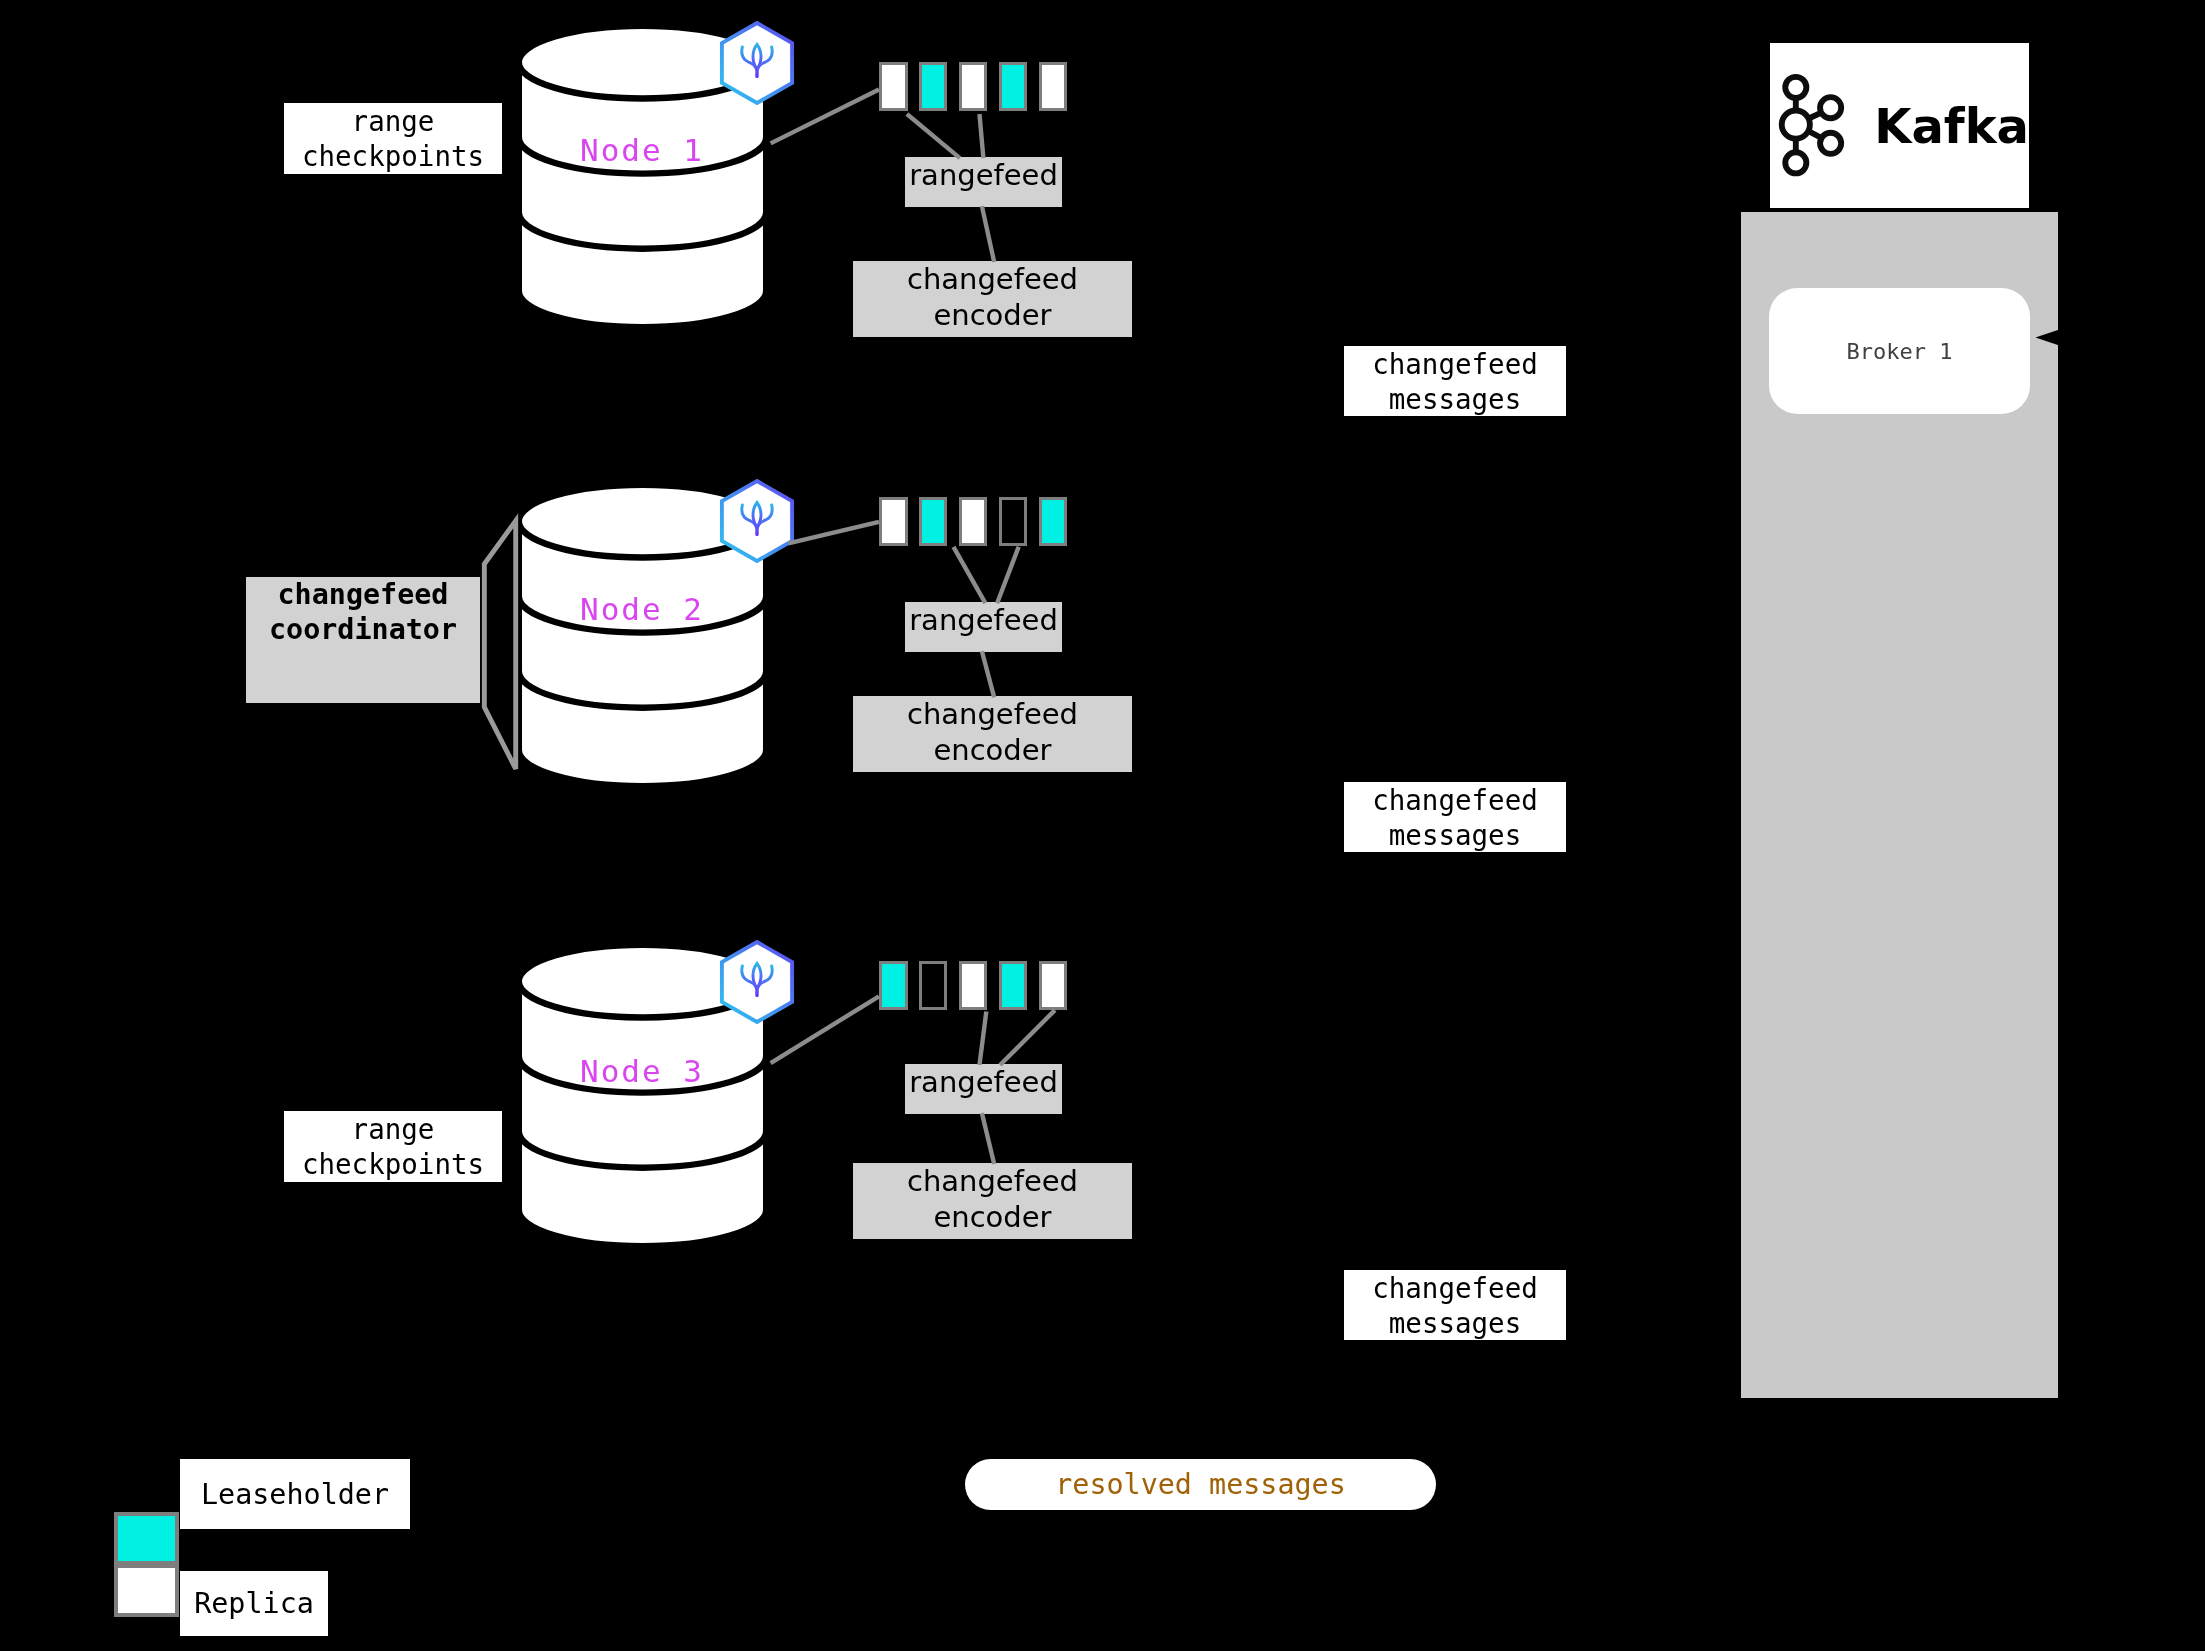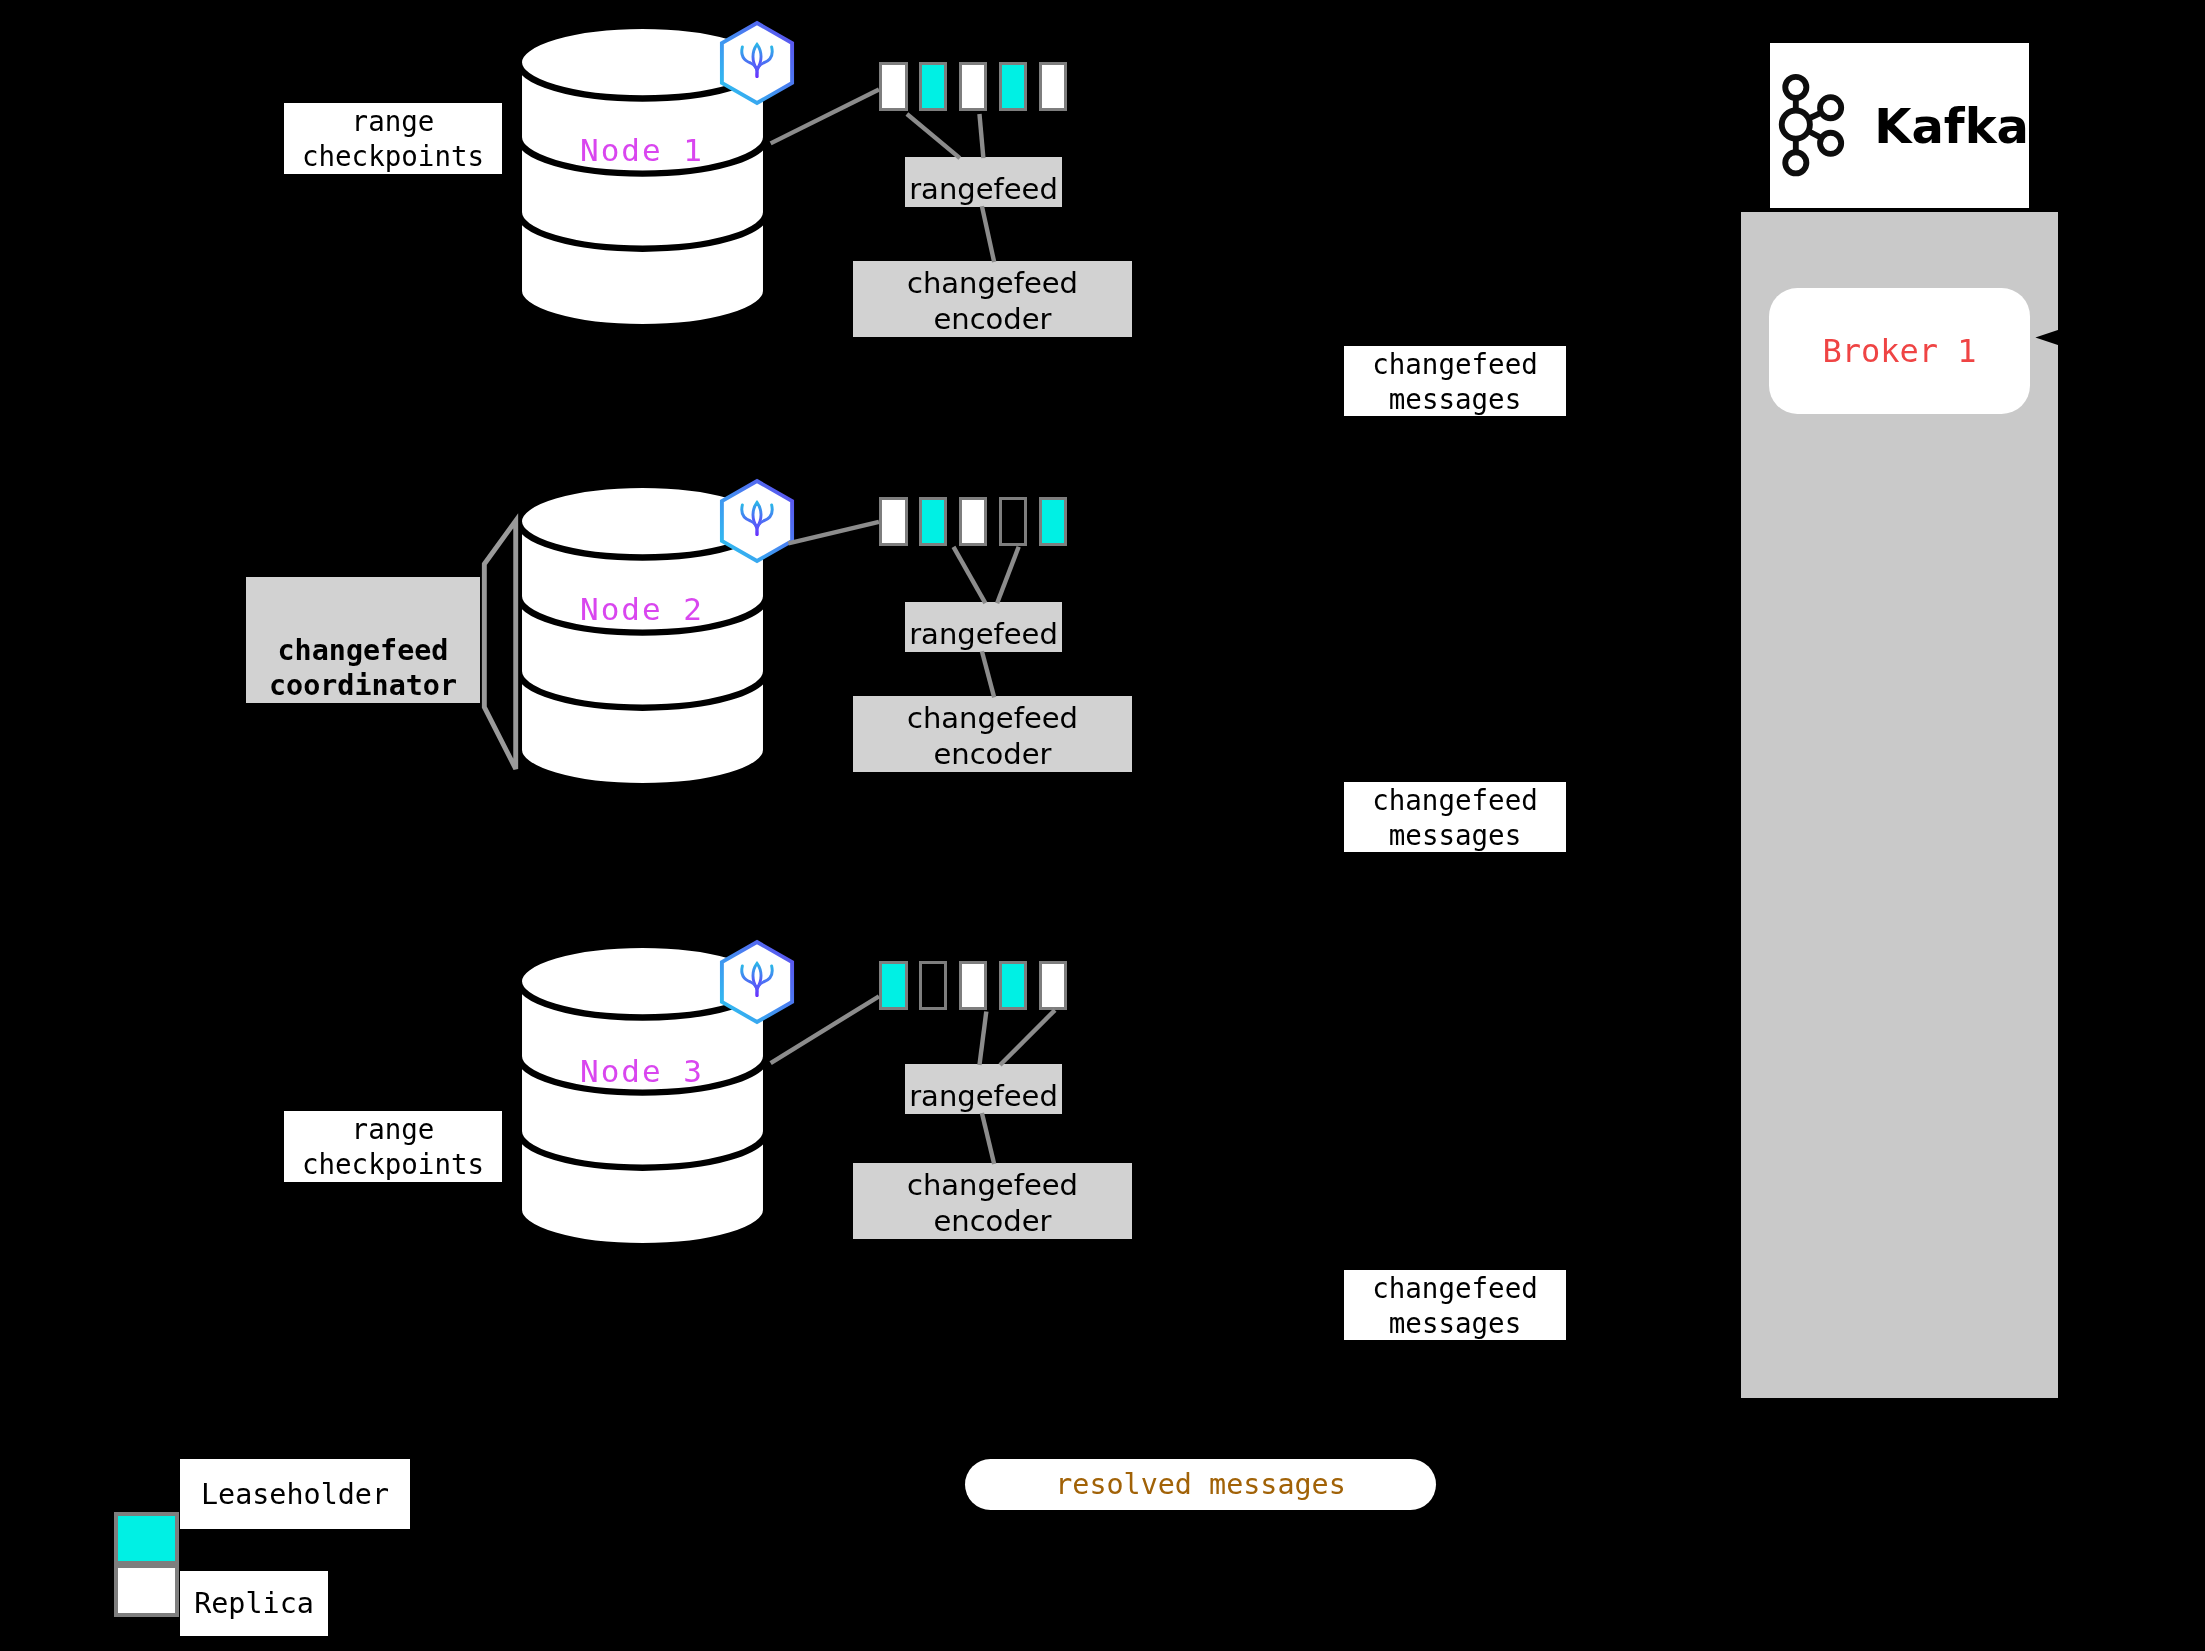--- a/index.html
+++ b/index.html
@@ -8,29 +8,29 @@
   .abs{position:absolute;}
   svg{display:block;}
 
   
   .wlabel{background:#fff;color:#000;text-align:center;font-size:27.5px;line-height:35px;
           overflow:hidden;padding-top:1px;}
   
   .gbox{background:#d2d2d2;color:#000;text-align:center;
         font-family:"DejaVu Sans", sans-serif;font-size:29px;line-height:36px;}
   .gbox.bold{font-family:"DejaVu Sans Mono", monospace;font-weight:bold;font-size:28.4px;line-height:35px;}
-  .center-v{display:flex;flex-direction:column;justify-content:flex-end;}
+  .center-v{display:flex;flex-direction:column;justify-content:flex-start;}
 
   .node-label{color:#d946ef;font-weight:normal;font-size:31px;letter-spacing:2px;text-align:center;}
 
   .range-row{display:flex;gap:11.3px;}
   .range{width:22.6px;height:43px;border:3.9px solid #7e7e7e;}
 
   .broker-wall{background:#c9c9c9;}
-  .broker{background:#fff;border-radius:28.4px;color:#ef4444;font-size:32px;
+  .broker{background:#fff;border-radius:28.4px;color:#404040;font-size:22px;
           display:flex;align-items:center;justify-content:center;}
 
   .kafka-box{background:#fff;display:flex;align-items:center;justify-content:center;gap:26px;}
   .kafka-word{font-family:"DejaVu Sans", sans-serif;font-weight:bold;font-size:48px;color:#000;}
 
   .stadium{background:#fff;border-radius:29px;color:#a16207;font-size:28.4px;
            display:flex;align-items:center;justify-content:center;}
 
   .legend-swatch{width:57px;height:45px;border:4.4px solid #7e7e7e;}
   .legend-label{background:#fff;color:#000;font-size:28.4px;display:flex;align-items:center;justify-content:center;}

